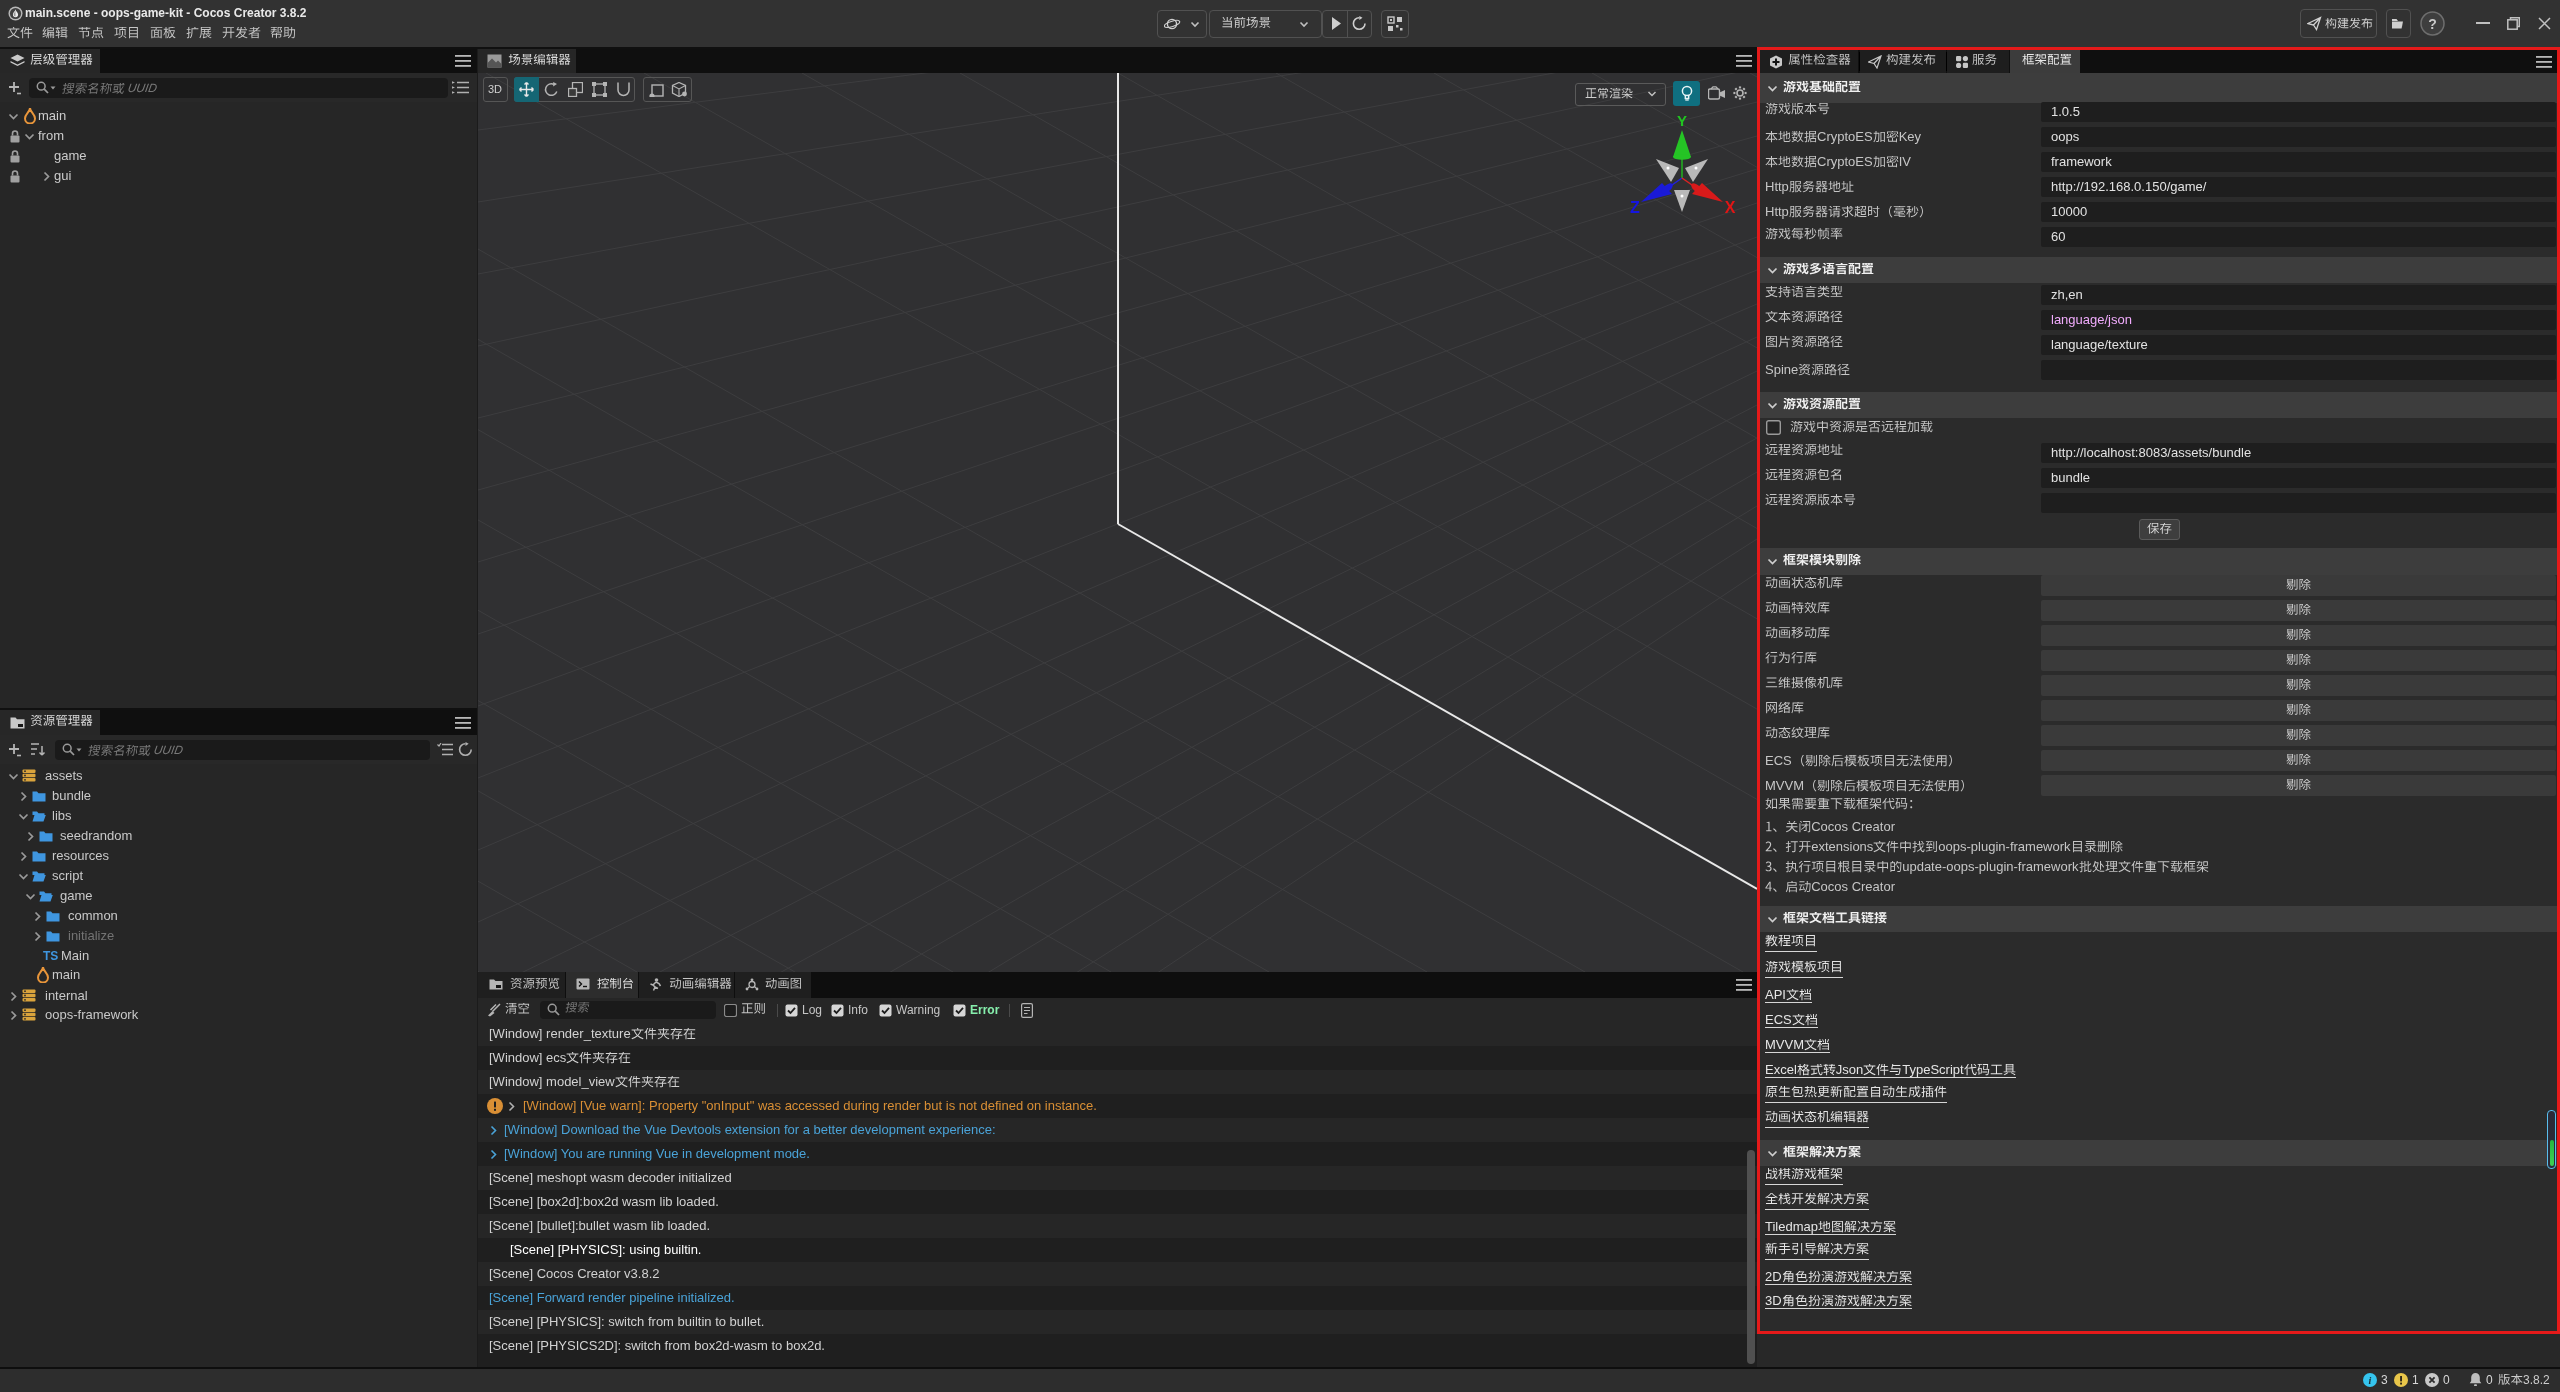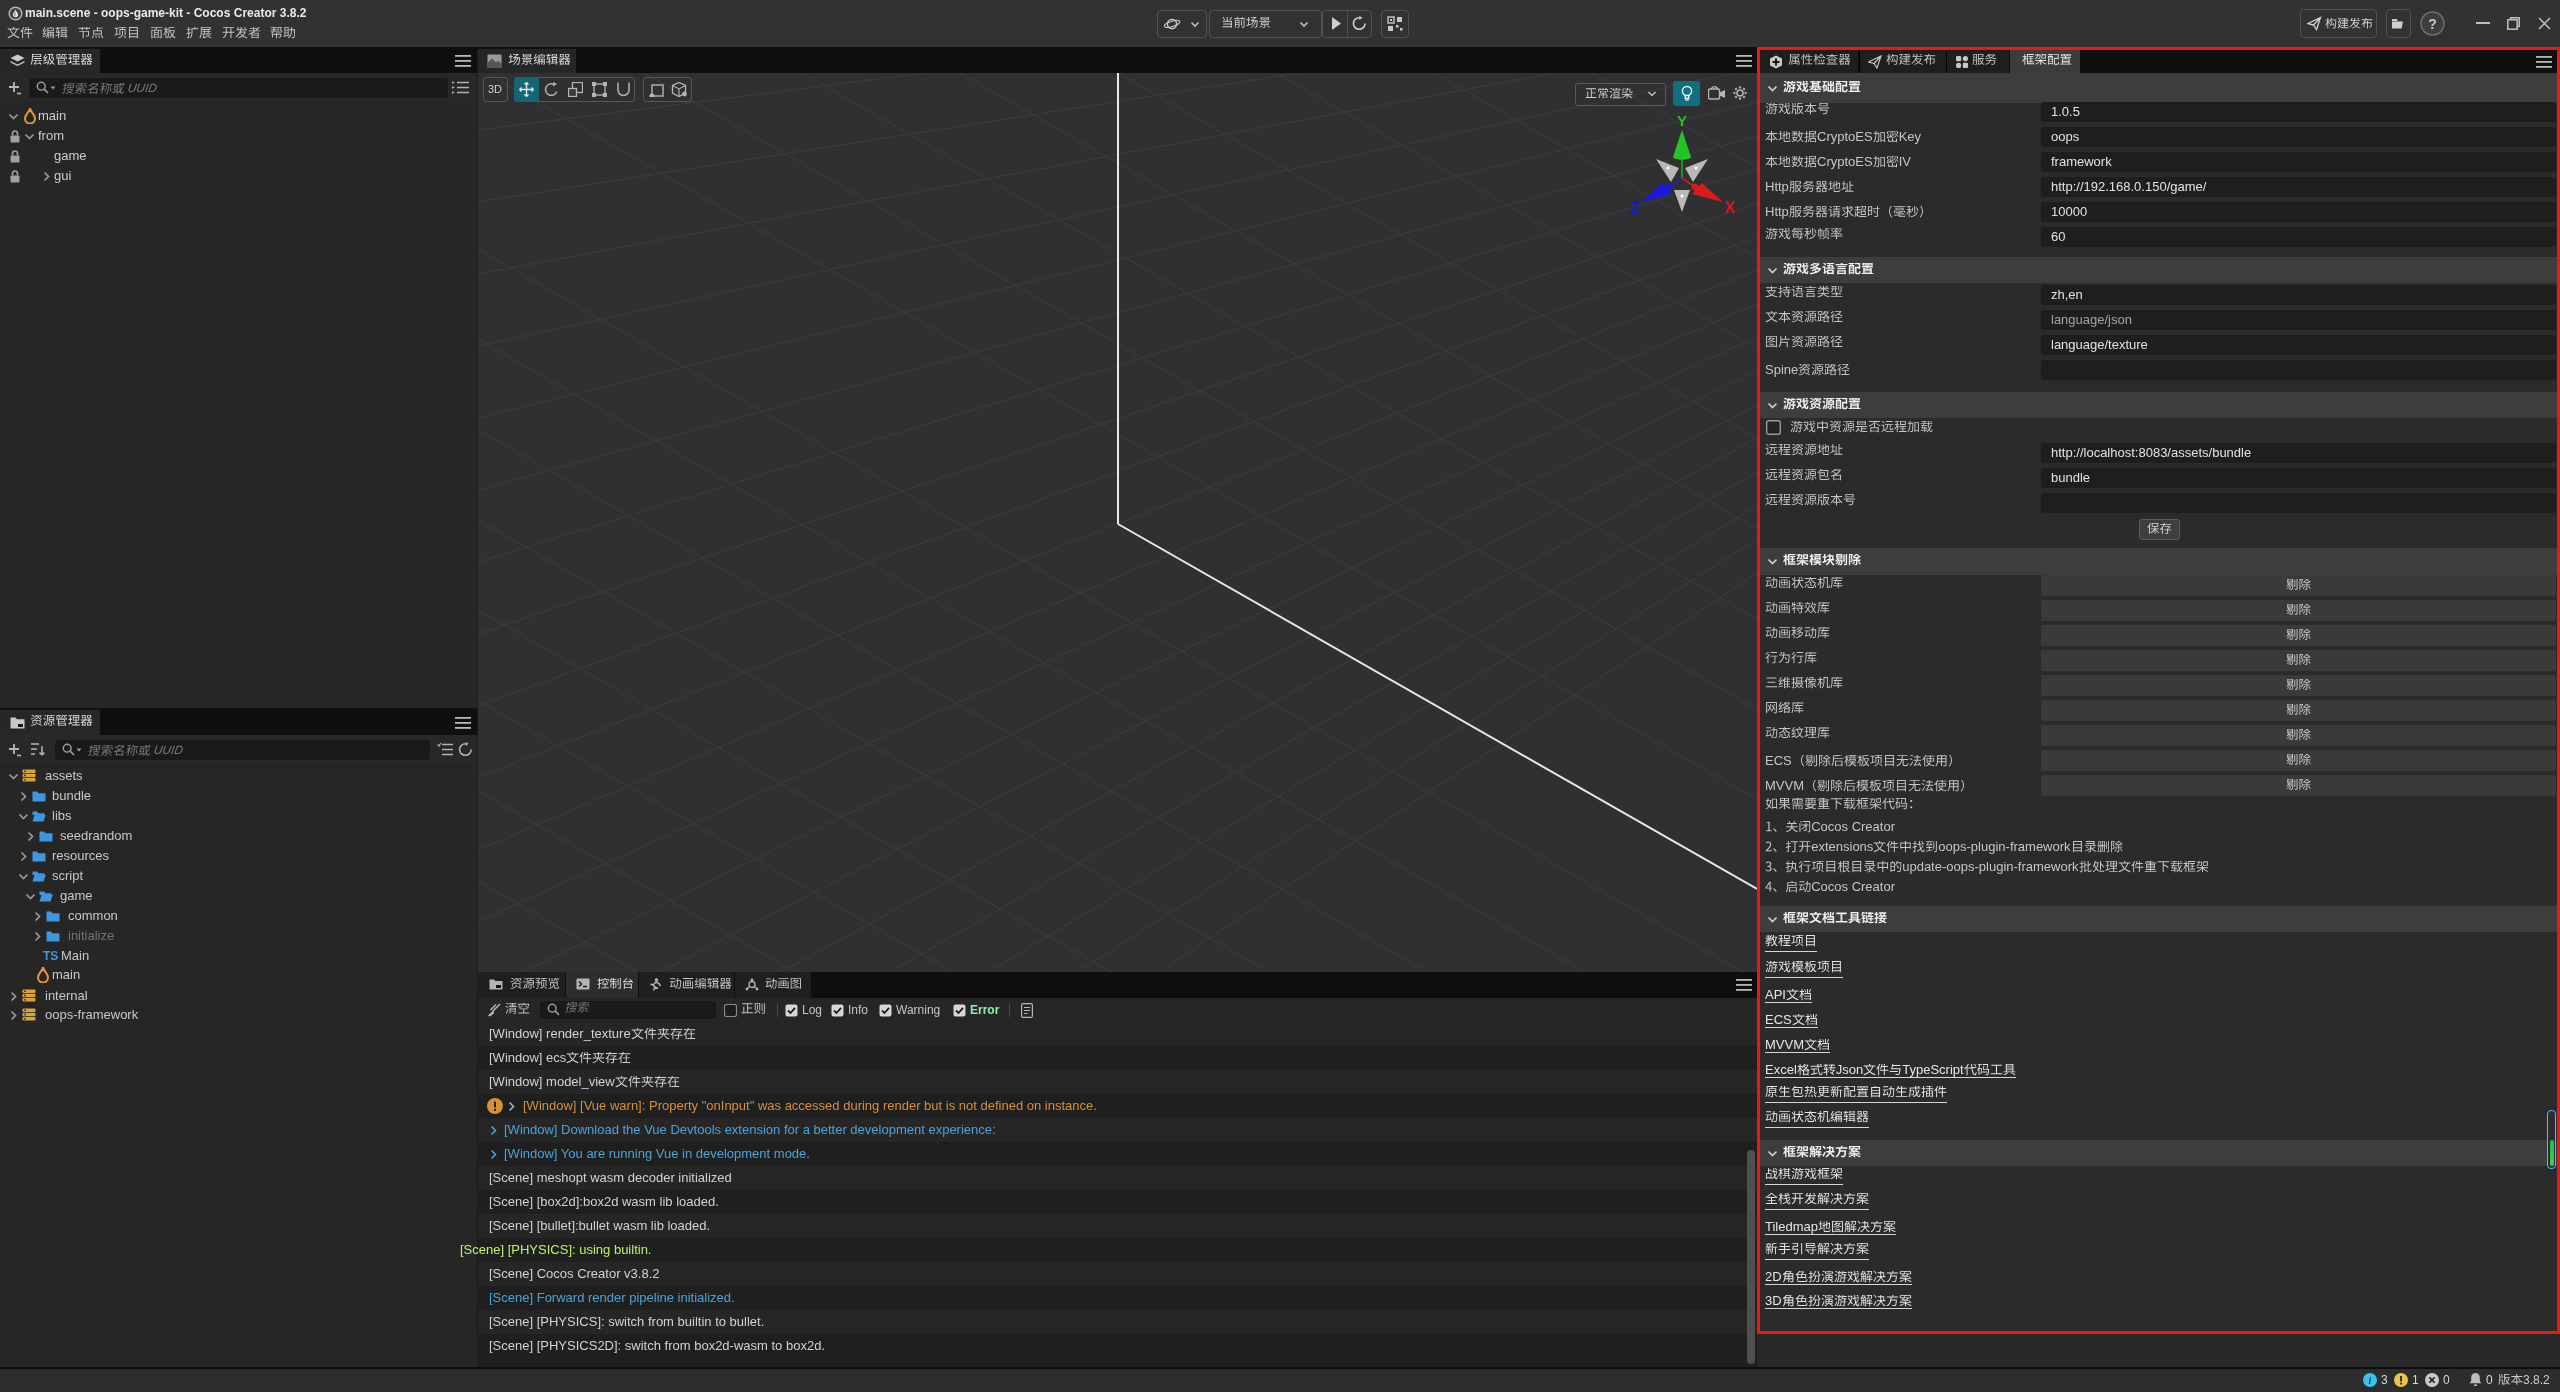--- a/index.html
+++ b/index.html
@@ -944,21 +944,21 @@
 <div style="left:504.0px;top:1121.0px;font-size:13px;color:#4aa3d8;line-height:17px;height:17px"><span>[Window] Download the Vue Devtools extension for a better development experience:</span></div>
 <svg style="left:490px;top:1149px" width="7" height="11" viewBox="0 0 7 11">
     <path d="M1.5 1.5 L5.5 5.5 L1.5 9.5" stroke="#4aa3d8" stroke-width="1.6" fill="none"></path>
   </svg>
 <div style="left:504.0px;top:1145.0px;font-size:13px;color:#4aa3d8;line-height:17px;height:17px"><span>[Window] You are running Vue in development mode.</span></div>
 <div style="left:478px;top:1166px;width:1279px;height:24px;background:#262626"></div>
 <div style="left:489.0px;top:1169.0px;font-size:13px;color:#d2d2d2;line-height:17px;height:17px"><span>[Scene] meshopt wasm decoder initialized</span></div>
 <div style="left:489.0px;top:1193.0px;font-size:13px;color:#d2d2d2;line-height:17px;height:17px"><span>[Scene] [box2d]:box2d wasm lib loaded.</span></div>
 <div style="left:478px;top:1214px;width:1279px;height:24px;background:#262626"></div>
 <div style="left:489.0px;top:1217.0px;font-size:13px;color:#d2d2d2;line-height:17px;height:17px"><span>[Scene] [bullet]:bullet wasm lib loaded.</span></div>
-<div style="left:460px;top:1241.0px;font-size:13px;color:#bef264;line-height:17px;height:17px"><span>[Scene] [PHYSICS]: using builtin.</span></div>
+<div style="left:510px;top:1241.0px;font-size:13px;color:#ffffff;line-height:17px;height:17px"><span>[Scene] [PHYSICS]: using builtin.</span></div>
 <div style="left:478px;top:1262px;width:1279px;height:24px;background:#262626"></div>
 <div style="left:489.0px;top:1265.0px;font-size:13px;color:#d2d2d2;line-height:17px;height:17px"><span>[Scene] Cocos Creator v3.8.2</span></div>
 <div style="left:489.0px;top:1289.0px;font-size:13px;color:#4aa3d8;line-height:17px;height:17px"><span>[Scene] Forward render pipeline initialized.</span></div>
 <div style="left:478px;top:1310px;width:1279px;height:24px;background:#262626"></div>
 <div style="left:489.0px;top:1313.0px;font-size:13px;color:#d2d2d2;line-height:17px;height:17px"><span>[Scene] [PHYSICS]: switch from builtin to bullet.</span></div>
 <div style="left:489.0px;top:1337.0px;font-size:13px;color:#d2d2d2;line-height:17px;height:17px"><span>[Scene] [PHYSICS2D]: switch from box2d-wasm to box2d.</span></div>
 <div style="left:1747px;top:1150px;width:8px;height:214px;background:#505050;border-radius:4px"></div>
 <div style="left:1760px;top:50px;width:797px;height:1284px;background:#2b2b2b"></div>
 <div style="left:1760px;top:50px;width:797px;height:23px;background:#0f0f0f"></div>
 <div style="left:1760px;top:50px;width:98px;height:23px;background:#1e1e1e"></div>
@@ -1163,21 +1163,21 @@
         <use href="#r6587" x="0"></use>
         <use href="#r672c" x="1000"></use>
         <use href="#r8d44" x="2000"></use>
         <use href="#r6e90" x="3000"></use>
         <use href="#r8def" x="4000"></use>
         <use href="#r5f84" x="5000"></use>
       </g>
     </svg>
   </div>
 <div style="left:2041px;top:310px;width:515px;height:20px;background:#1e1e1e;border-radius:2px"></div>
-<div style="left:2051.0px;top:311.0px;font-size:13px;color:#a3a3a3;font-weight:400;line-height:17px;height:17px">language/json</div>
+<div style="left:2051.0px;top:311.0px;font-size:13px;color:#f0abfc;font-weight:400;line-height:17px;height:17px">language/json</div>
 <div style="left:1765.0px;top:336.0px;font-size:13px;color:#c6c6c6;line-height:17px;height:17px">
     <svg class="zs" width="78.0" height="13" viewBox="0 0 78 13" style="fill:#c6c6c6">
       <g transform="translate(0,10.2) scale(0.01300)">
         <use href="#r56fe" x="0"></use>
         <use href="#r7247" x="1000"></use>
         <use href="#r8d44" x="2000"></use>
         <use href="#r6e90" x="3000"></use>
         <use href="#r8def" x="4000"></use>
         <use href="#r5f84" x="5000"></use>
       </g>

